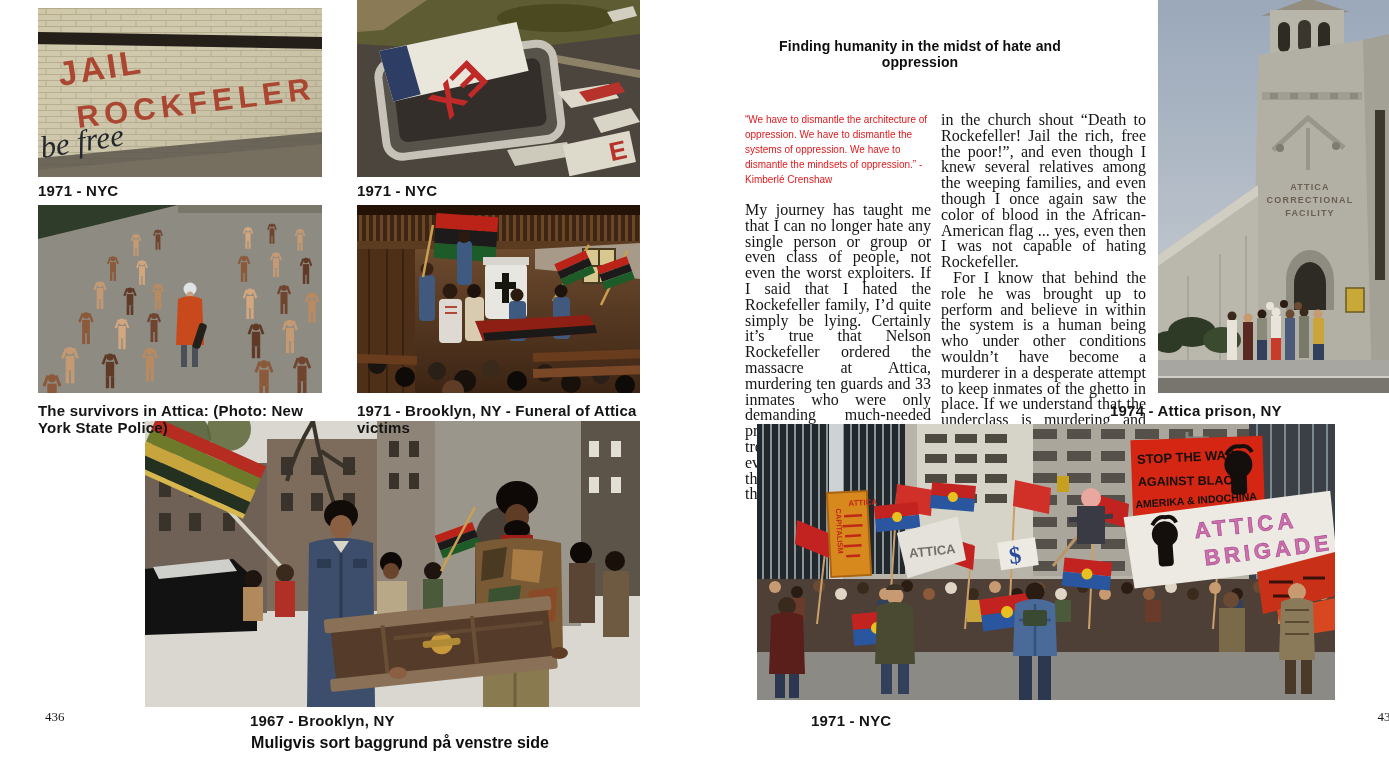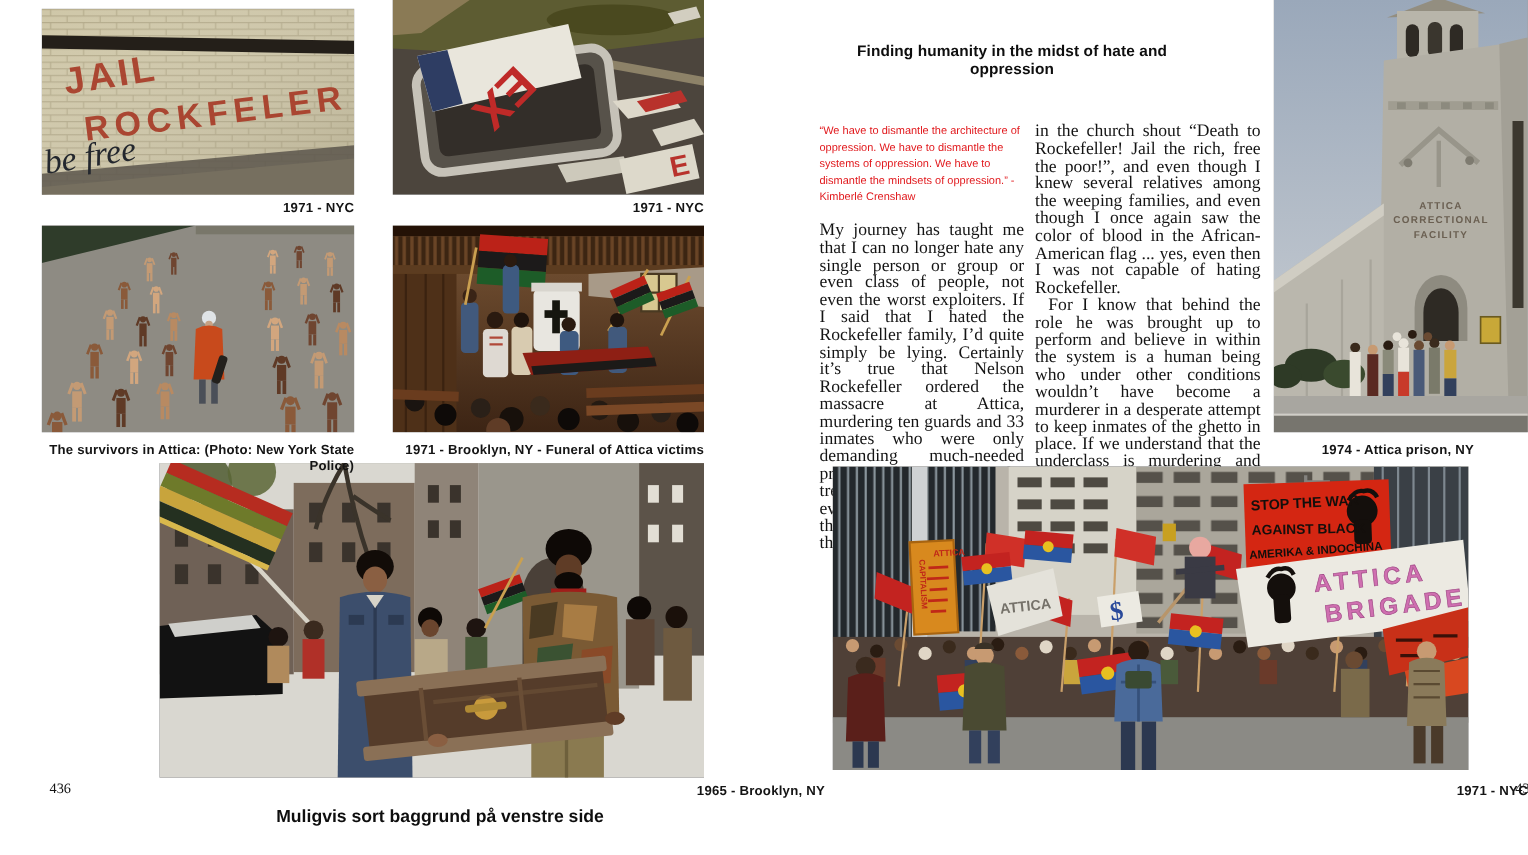--- a/index.html
+++ b/index.html
@@ -1,21 +1,21 @@
 <!DOCTYPE html>
 <html lang="en"><head>
 <meta charset="utf-8">
 <style>
   html,body{margin:0;padding:0;}
   body{width:1389px;height:777px;position:relative;background:#ffffff;
        font-family:"Liberation Sans",sans-serif;color:#111;overflow:hidden;}
   .photo{position:absolute;overflow:hidden;background:#888;}
   .photo svg{display:block;}
-  .caption{position:absolute;font-family:"Liberation Sans",sans-serif;font-size:12px;
-           font-weight:700;letter-spacing:.2px;color:#141414;text-align:right;}
+  .caption{position:absolute;font-family:"Liberation Sans",sans-serif;font-size:15px;
+           font-weight:700;letter-spacing:.2px;color:#141414;text-align:left;}
   .pagenum{position:absolute;font-family:"Liberation Serif",serif;font-size:13px;color:#141414;}
   .spread-title{position:absolute;left:742px;top:38px;width:356px;text-align:center;
            font-size:14px;font-weight:700;color:#0e0e0e;letter-spacing:.1px;}
   .textcol{position:absolute;top:112px;}
   #col-1{left:745px;width:186px;}
   #col-2{left:941px;width:205px;}
   .quote{font-family:"Liberation Sans",sans-serif;font-size:10px;line-height:15px;
          color:#e1181c;margin:0 0 15px 0;text-align:left;}
   .bodytext{font-family:"Liberation Serif",serif;font-size:16px;line-height:15.8px;
          text-align:justify;color:#141414;margin:0;}
@@ -329,21 +329,21 @@
     </g>
     <ellipse cx="253" cy="252" rx="9" ry="6" fill="#8a5f42"></ellipse>
     <ellipse cx="414" cy="232" rx="9" ry="6" fill="#5f3c26"></ellipse>
   </svg>
 </div>
 
 <div class="caption" style="left:38px;top:182px;width:284px;">1971 - NYC</div>
 <div class="caption" style="left:357px;top:182px;width:283px;">1971 - NYC</div>
 <div class="caption" style="left:38px;top:402px;width:284px;">The survivors in Attica: (Photo: New York State Police)</div>
 <div class="caption" style="left:357px;top:402px;width:283px;">1971 - Brooklyn, NY - Funeral of Attica victims</div>
-<div class="caption" style="left:250px;top:712px;width:500px;">1965 - Brooklyn, NY</div>
+<div class="caption" style="left:250px;top:712px;width:500px;">1967 - Brooklyn, NY</div>
 <div class="pagenum" style="left:45px;top:709px;">436</div>
 <div class="designer-note">Muligvis sort baggrund på venstre side</div>
 
 <div class="spread-title">Finding humanity in the midst of hate and oppression</div>
 
 <div class="textcol" id="col-1">
   <p class="quote">“We have to dismantle the architecture of oppression. We have to dismantle the systems of oppression. We have to dismantle the mindsets of oppression.” - Kimberlé Crenshaw</p>
   <p class="bodytext">My journey has taught me that I can no longer hate any single person or group or even class of people, not even the worst exploiters. If I said that I hated the Rockefeller family, I’d quite simply be lying. Certainly it’s true that Nelson Rockefeller ordered the massacre at Attica, murdering ten guards and 33 inmates who were only demanding much-needed prison reform and to be treated as human beings. But even though I was present at the mass funeral and heard the armed Black Panthers</p>
 </div>
 <div class="textcol" id="col-2">

